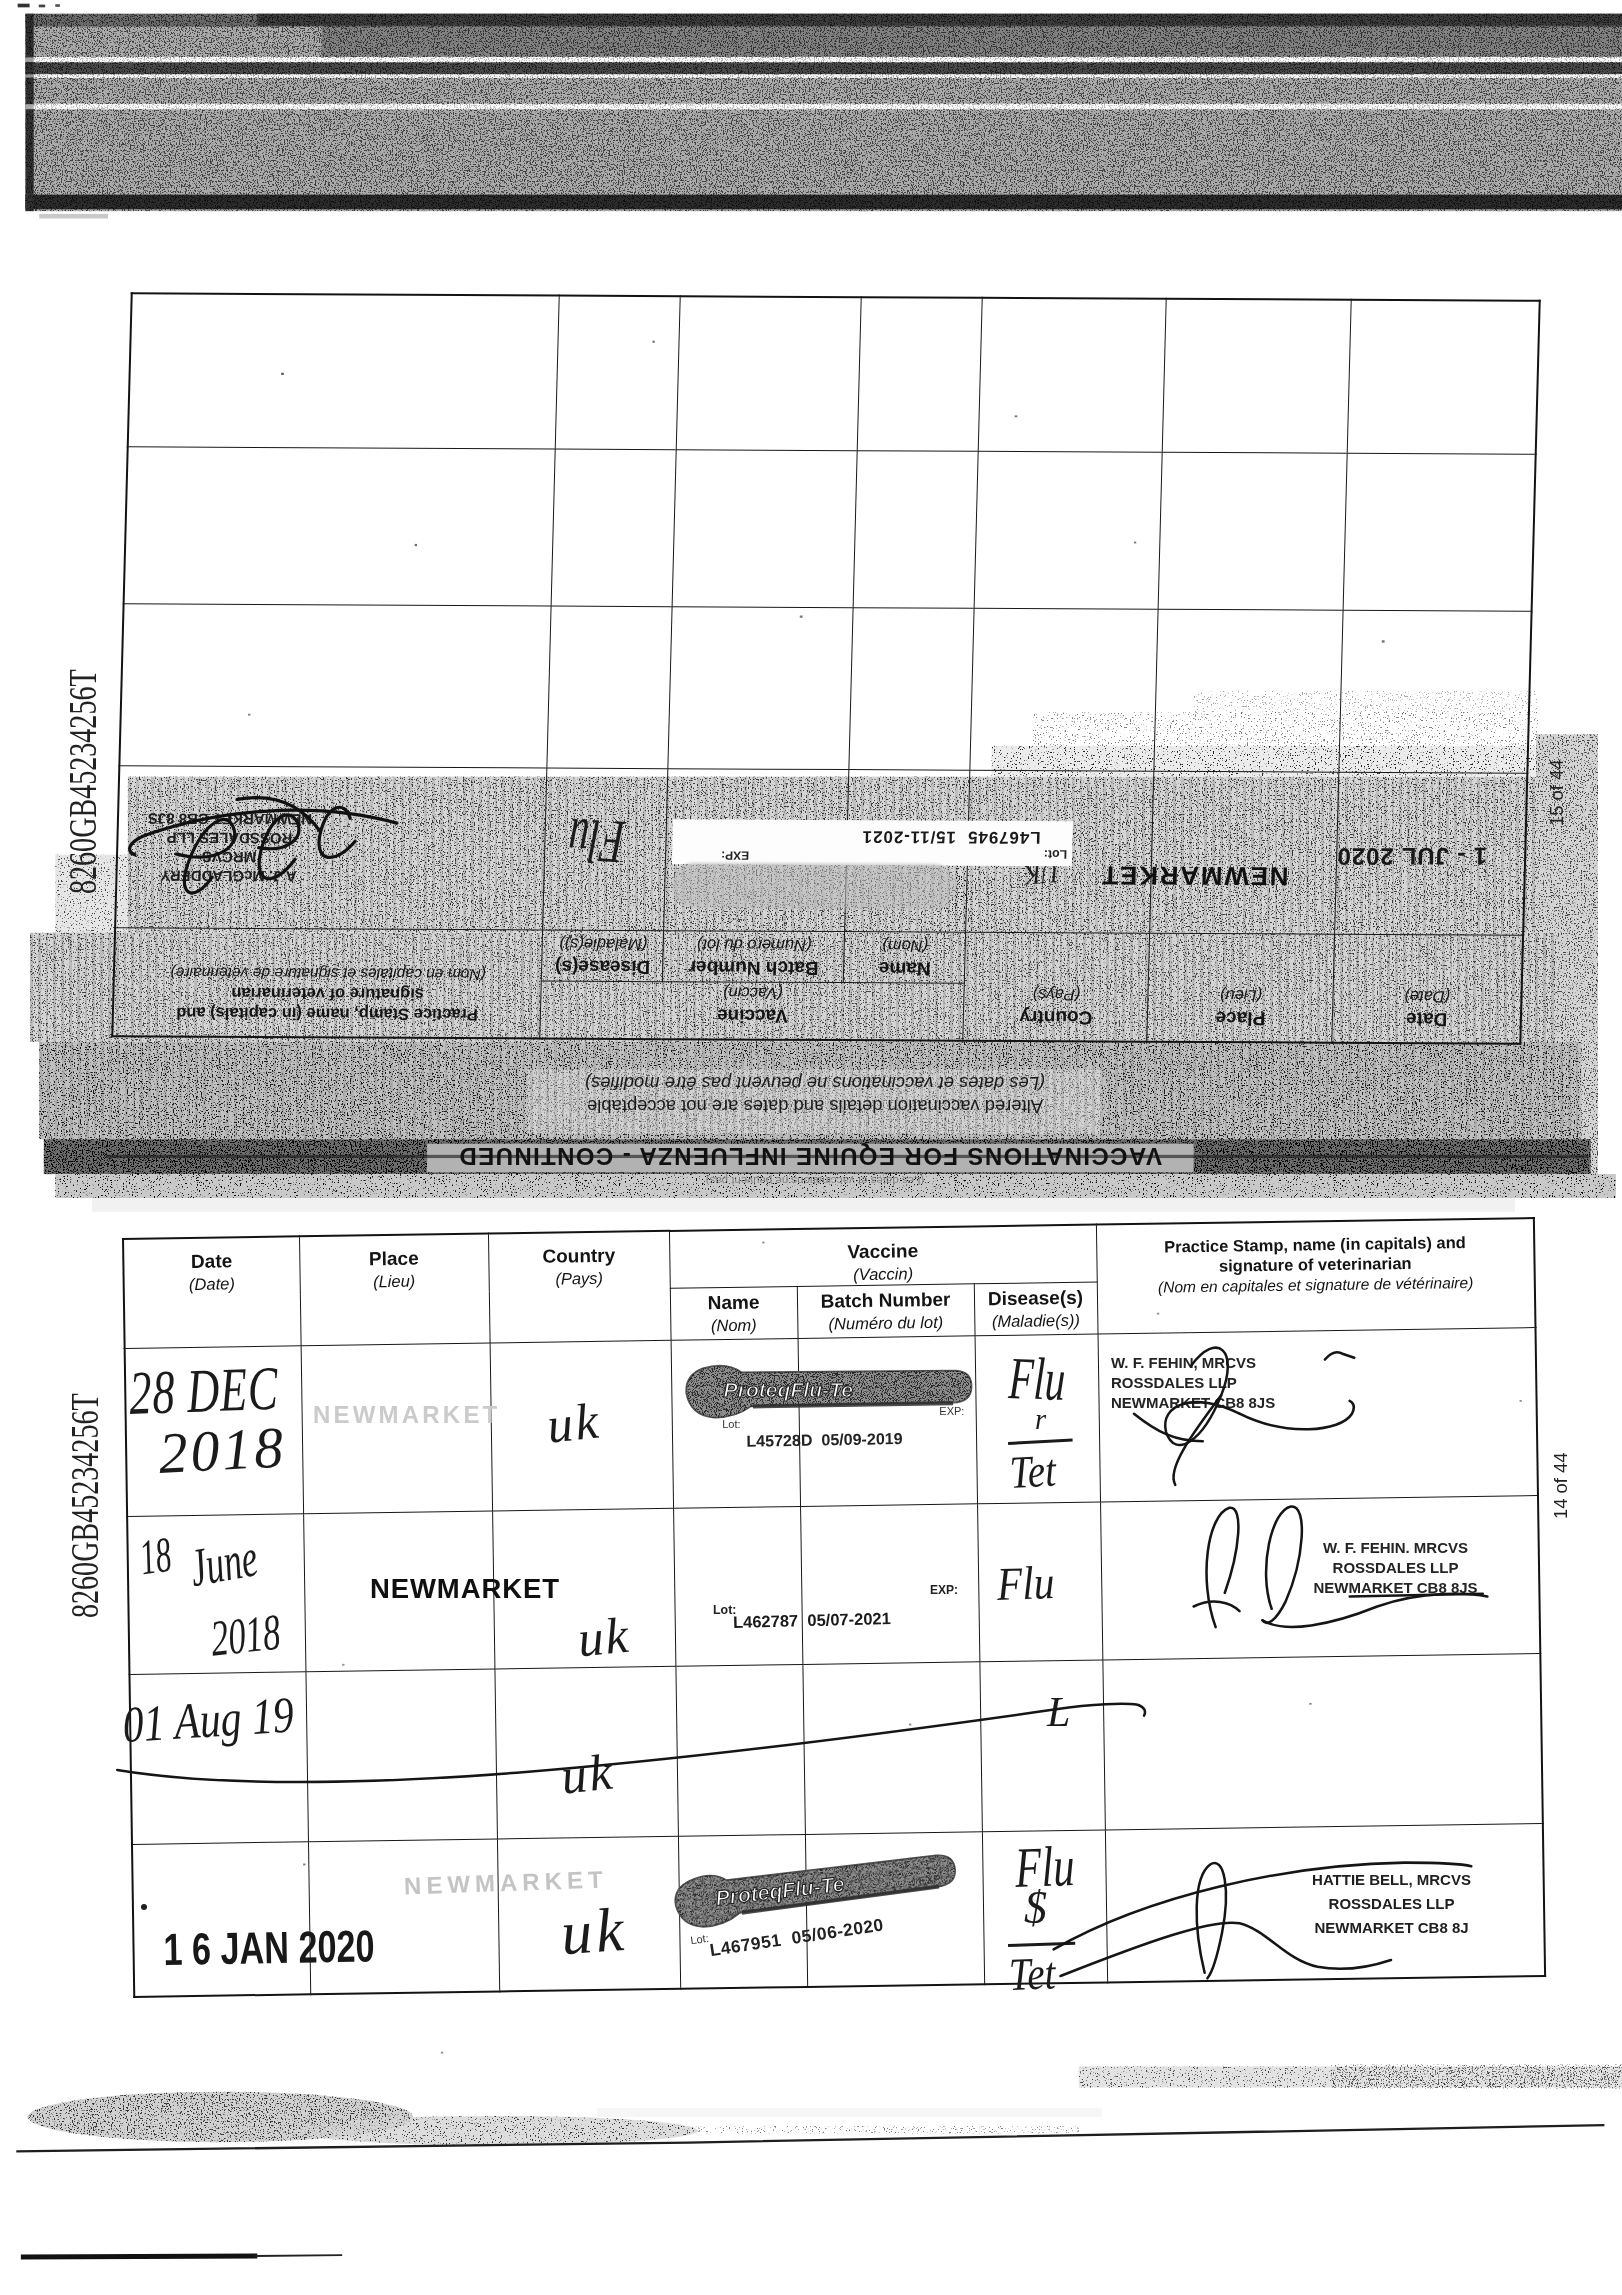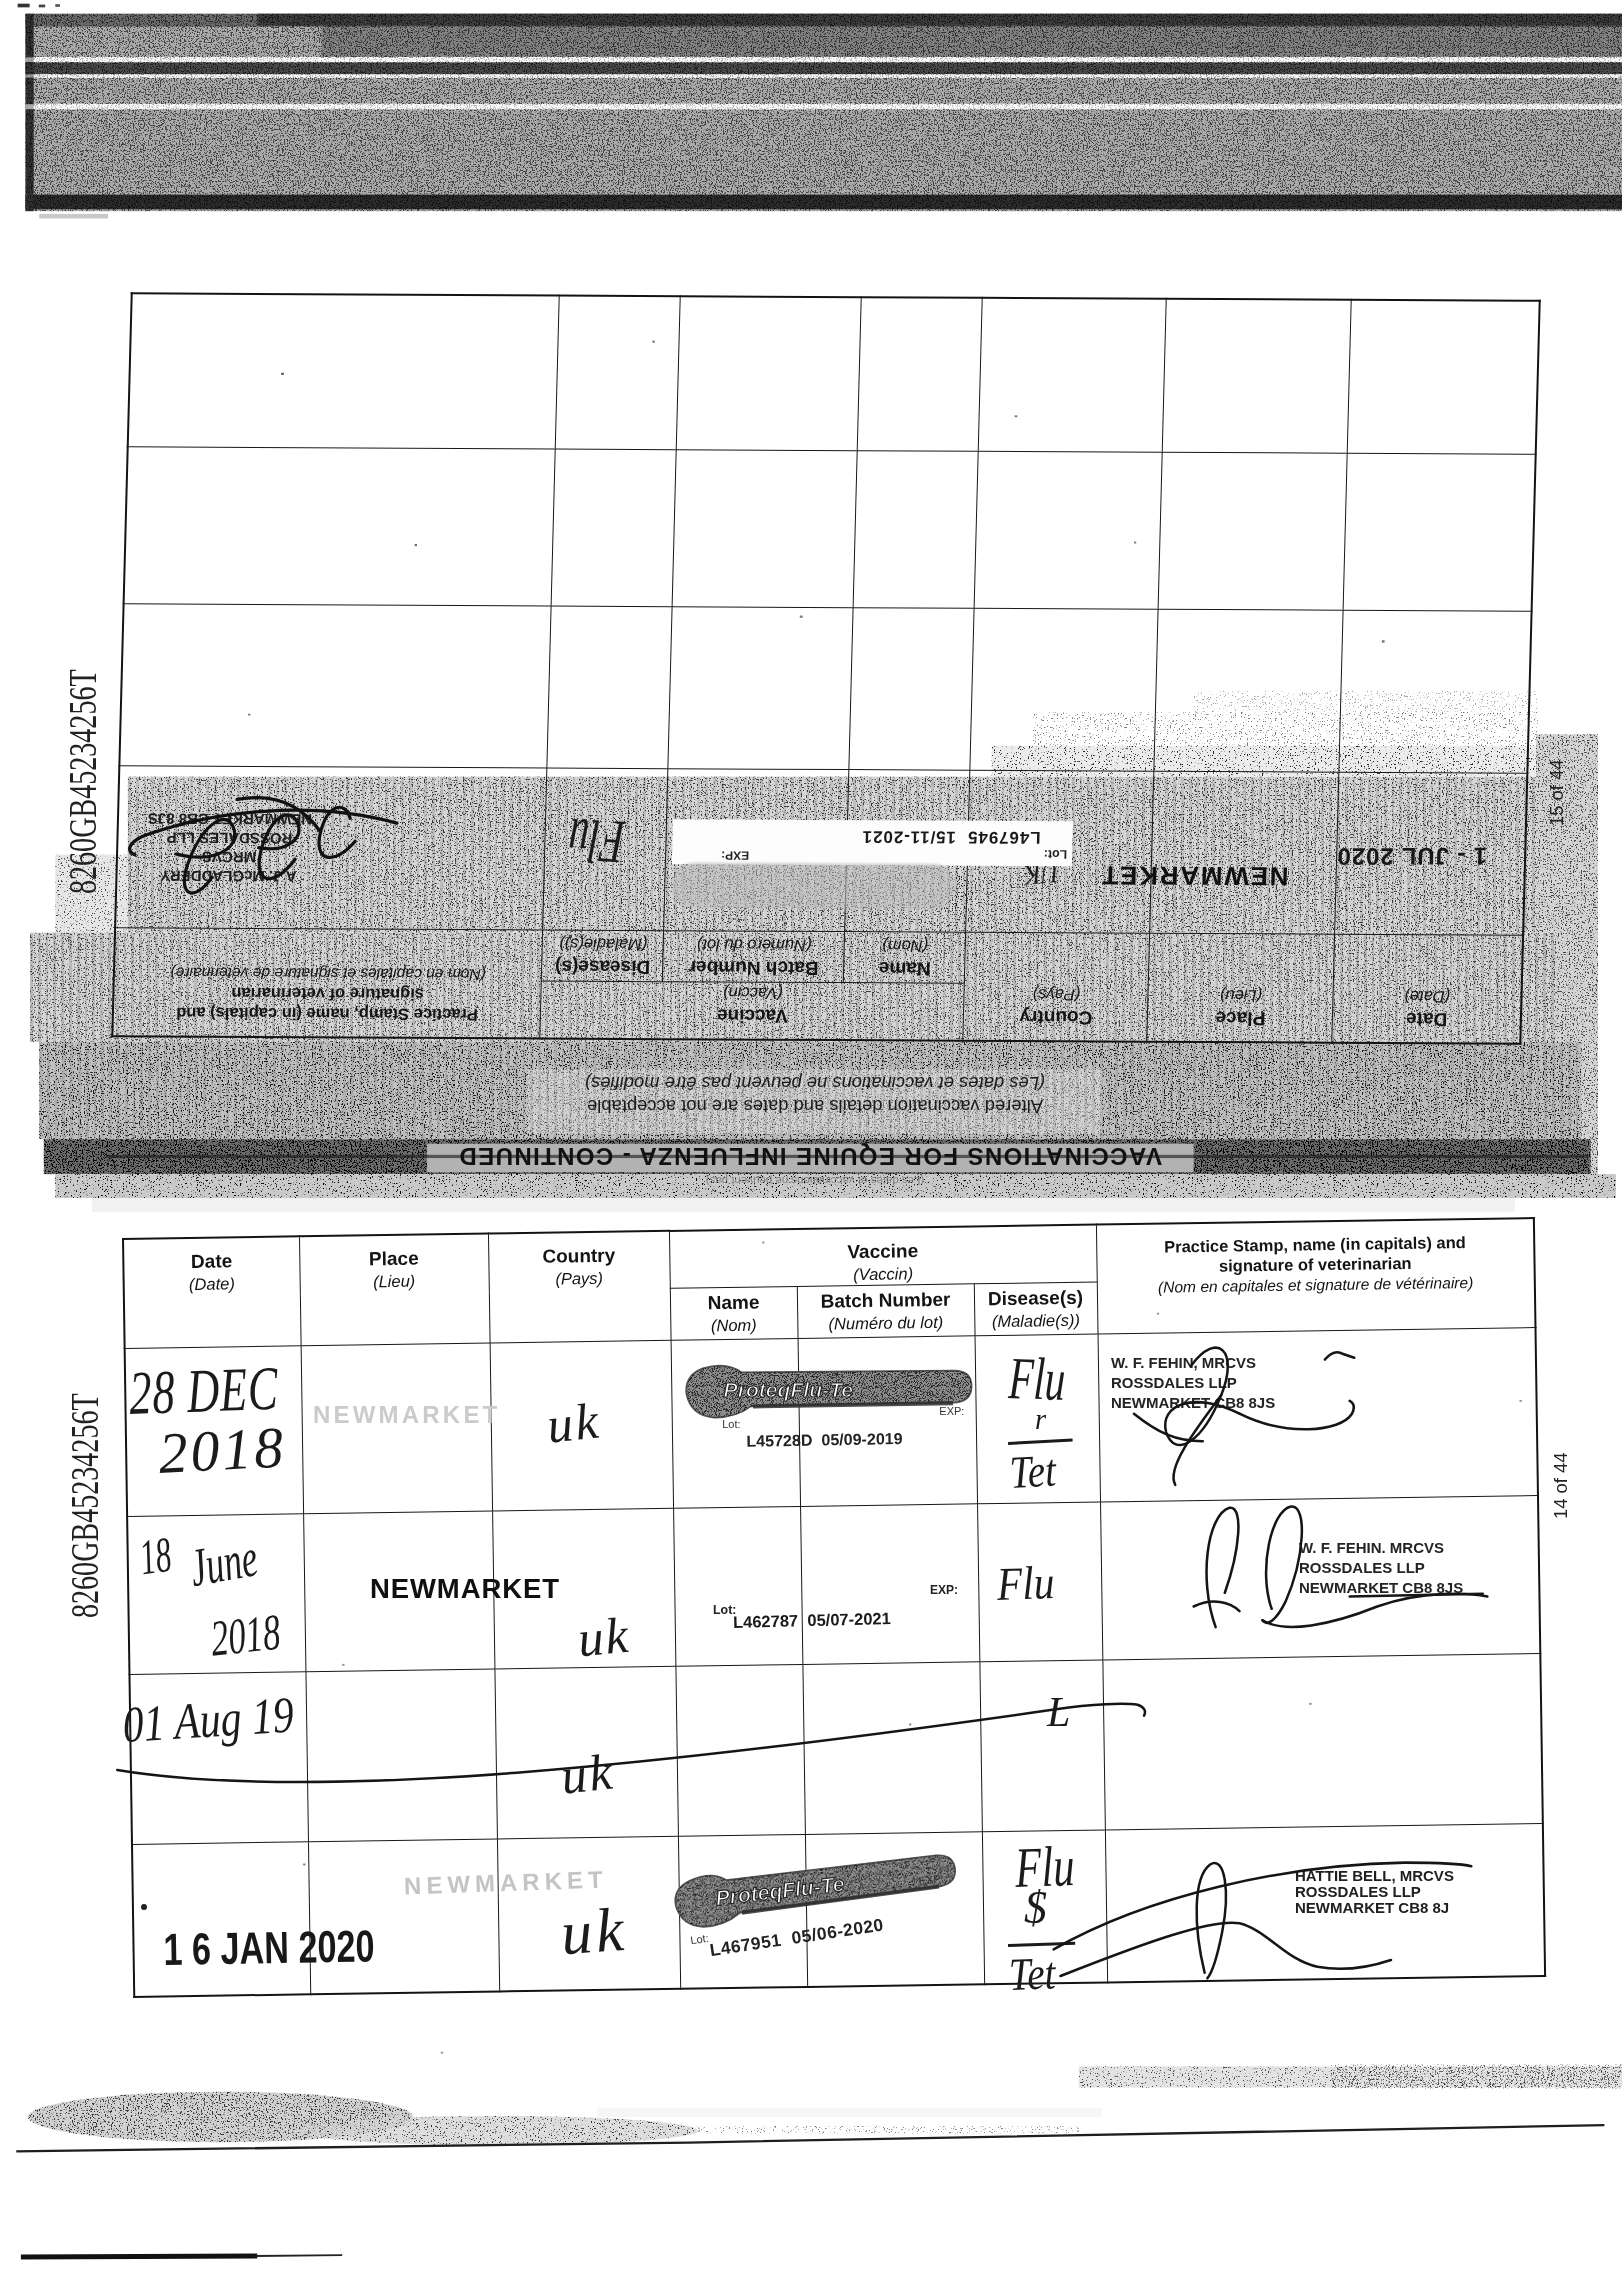--- a/index.html
+++ b/index.html
@@ -323,34 +323,34 @@
 
 <div class="hw abs" style="left:136px;top:1529px;font-size:50px;transform:rotate(-8deg) scaleX(0.62);transform-origin:0 0">18</div>
 <div class="hw abs" style="left:185px;top:1538px;font-size:54px;transform:rotate(-10deg) scaleX(0.66);transform-origin:0 0">June</div>
 <div class="hw abs" style="left:208px;top:1610px;font-size:51px;transform:rotate(-6deg) scaleX(0.68);transform-origin:0 0">2018</div>
 <div class="stamp abs" style="left:370px;top:1573px;font-size:27.5px;letter-spacing:0.9px;color:#101010">NEWMARKET</div>
 <div class="hw abs" style="left:578px;top:1608px;font-size:51px;letter-spacing:1.8px;transform:rotate(-5deg)">uk</div>
 <div class="abs mono" style="left:713px;top:1603px;font-size:12.4px;color:#222">Lot:</div>
 <div class="abs mono" style="left:733px;top:1611px;font-size:16.5px;letter-spacing:0px;color:#1a1a1a;transform:rotate(-1.5deg)">L462787&nbsp;&nbsp;05/07-2021</div>
 <div class="abs mono" style="left:930px;top:1583px;font-size:12px;color:#222">EXP:</div>
 <div class="hw abs" style="left:996px;top:1557px;font-size:47px;transform:rotate(-2deg) scaleX(0.88);transform-origin:0 0">Flu</div>
-<div class="stamp abs" style="left:1299px;top:1538px;width:193px;font-size:15px;line-height:20px;color:#242424">W. F. FEHIN. MRCVS<br>ROSSDALES LLP<br>NEWMARKET CB8 8JS</div>
+<div class="stamp abs" style="left:1299px;top:1538px;width:193px;font-size:15px;line-height:20px;text-align:center;color:#242424">W. F. FEHIN. MRCVS<br>ROSSDALES LLP<br>NEWMARKET CB8 8JS</div>
 
 <div class="hw abs" style="left:121px;top:1696px;font-size:51px;transform:rotate(-3.5deg) scaleX(0.82);transform-origin:0 0">01 Aug 19</div>
 <div class="hw abs" style="left:561px;top:1745px;font-size:51px;letter-spacing:2.8px;transform:rotate(-6deg)">uk</div>
 <div class="hw abs" style="left:1047px;top:1688px;font-size:42px;">L</div>
 
 <div class="stamp abs" style="left:163px;top:1924px;font-size:45px;letter-spacing:0px;color:#181818;white-space:nowrap;transform:rotate(-1deg) scaleX(0.76);transform-origin:0 0">1 6 JAN 2020</div>
 <div class="abs" style="left:141px;top:1904px;width:6px;height:6px;background:#222;border-radius:50%"></div>
 <div class="stamp abs" style="left:404px;top:1869px;font-size:24px;letter-spacing:5px;color:#c4c4c4;transform:rotate(-2deg)">NEWMARKET</div>
 <div class="hw abs" style="left:561px;top:1896px;font-size:62px;letter-spacing:3.7px;transform:rotate(-4deg)">uk</div>
 <div class="hw abs" style="left:1014px;top:1835px;font-size:57px;transform:rotate(-2deg) scaleX(0.75);transform-origin:0 0">Flu</div>
 <div class="hw abs" style="left:1024px;top:1881px;font-size:46px;">$</div>
 <div class="hw abs" style="left:1008px;top:1944px;font-size:46px;border-top:3.2px solid #1b1b1b;padding-top:0.9px;width:79px;transform:rotate(-2deg) scaleX(0.85);transform-origin:0 0">Tet</div>
-<div class="stamp abs" style="left:1295px;top:1868px;width:193px;font-size:15px;line-height:16px;color:#202020">HATTIE BELL, MRCVS<br>ROSSDALES LLP<br>NEWMARKET CB8 8J</div>
+<div class="stamp abs" style="left:1295px;top:1868px;width:193px;font-size:15px;line-height:24px;text-align:center;color:#202020">HATTIE BELL, MRCVS<br>ROSSDALES LLP<br>NEWMARKET CB8 8J</div>
 
 <svg class="abs" style="left:0;top:0" width="1623" height="2295" viewBox="0 0 3535 5000">
 <g>
 
 <g>
             <path d="M 1615 2990 L 2082 2986 Q 2117 2988 2116 3022 Q 2115 3054 2076 3056 L 1635 3064 Q 1600 3090 1552 3088 Q 1504 3082 1495 3036 Q 1491 2996 1531 2981 Q 1582 2966 1615 2990 Z" fill="#8d8d8d" stroke="#555" stroke-width="4"></path>
 <path d="M 1615 2990 L 2082 2986 Q 2117 2988 2116 3022 Q 2115 3054 2076 3056 L 1635 3064 Q 1600 3090 1552 3088 Q 1504 3082 1495 3036 Q 1491 2996 1531 2981 Q 1582 2966 1615 2990 Z" filter="url(#spC2)" fill="#000" opacity="0.7"></path>
 <path d="M 1640 3064 L 2076 3057" stroke="#2e2e2e" stroke-width="9" fill="none" opacity="0.85"></path>
           </g>
 <text x="1576" y="3044" font-family="Liberation Sans" font-weight="bold" font-style="italic" font-size="46" fill="#fff" stroke="#222" stroke-width="2.5" letter-spacing="0">ProteqFlu-Te</text>

